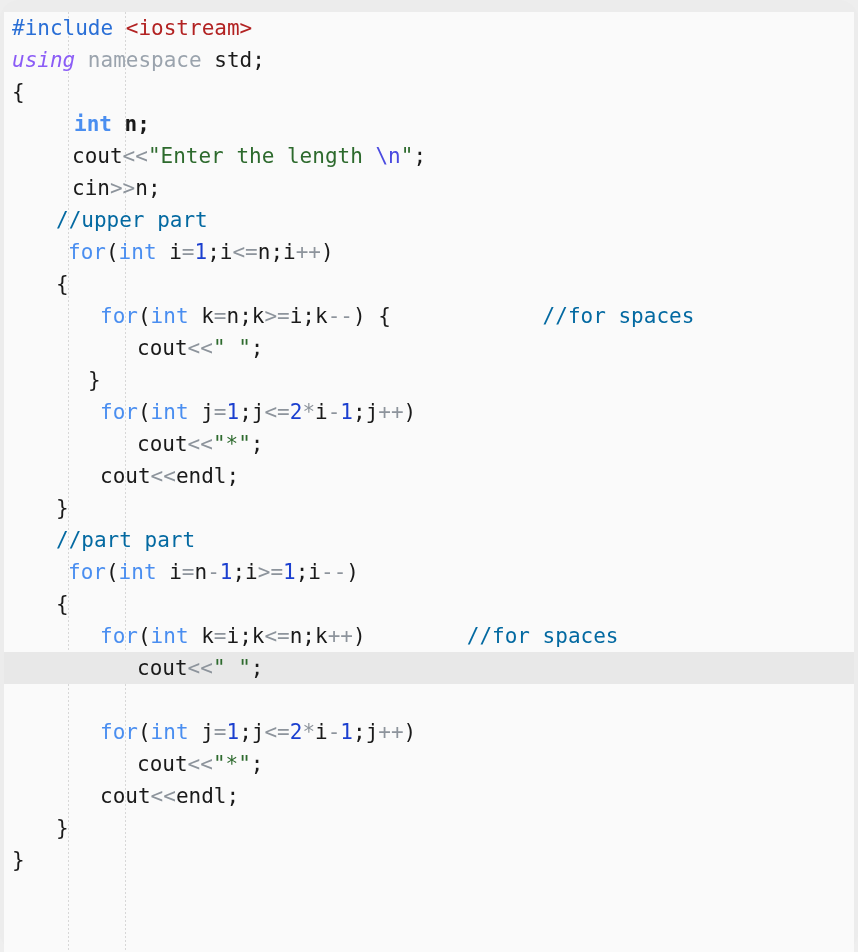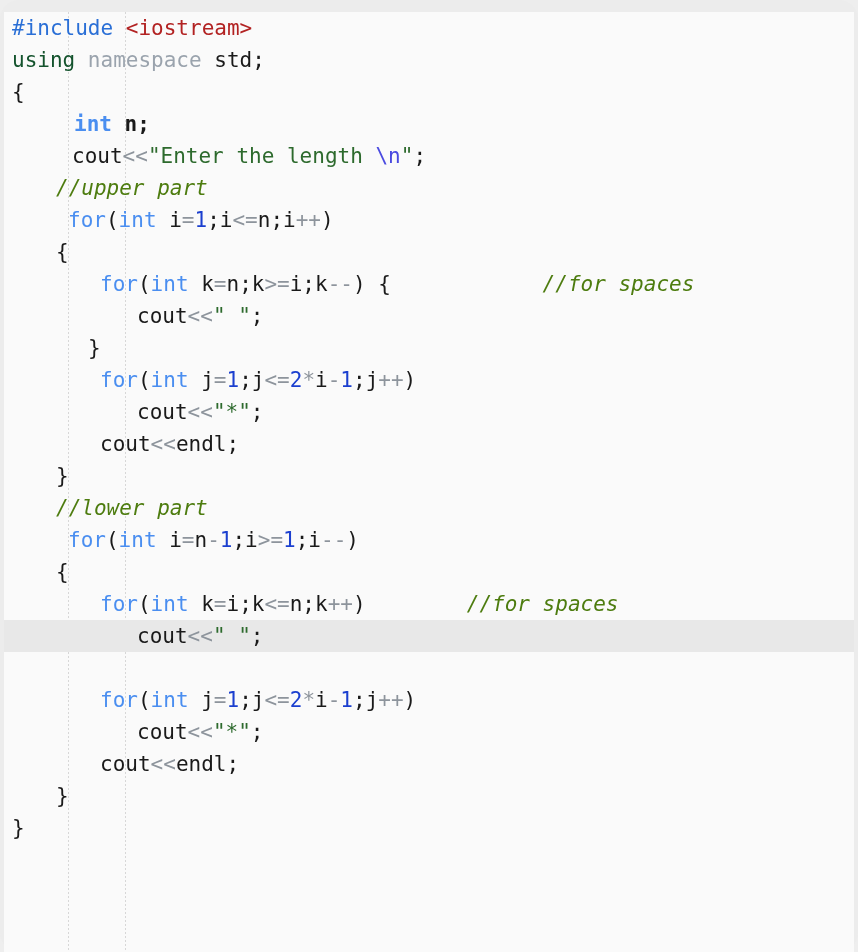--- a/index.html
+++ b/index.html
@@ -70,58 +70,59 @@
     padding-left: 8px;
     box-sizing: border-box;
   }
   .code-line.active-line {
     background: #e8e8e8;
   }
 
   
   .tok-pre      { color: #2a6fd6; }          
   .tok-header   { color: #b22222; }          
-  .tok-kw       { color: #14532d; }          
+  .tok-kw       { color: #8b5cf6; font-style: italic; }          
   .tok-kw2      { color: #4a8ef0; }          
   .tok-ns       { color: #9aa3ad; }          
   .tok-plain    { color: #1a1a1a; }
   .tok-str      { color: #2d6a2d; }          
   .tok-esc      { color: #4a4ae0; }          
   .tok-num      { color: #1b3fcf; }          
   .tok-op       { color: #8d949c; }          
-  .tok-comment  { color: #4d7c0f; font-style: italic; }          
+  .tok-comment  { color: #0369a1; }          
   .tok-punct    { color: #1a1a1a; }          
 </style>
 </head>
 <body>
 
 <div id="editor-window">
 
   <div id="code-surface">
 
     <div class="indent-guide" id="guide-1"></div>
     <div class="indent-guide" id="guide-2"></div>
 
     <div id="code-lines">
         <div class="code-line"><span style="margin-left: 0px;"><span class="tok-pre">#include </span><span class="tok-header">&lt;iostream&gt;</span></span></div>
         <div class="code-line"><span style="margin-left: 0px;"><span class="tok-kw">using </span><span class="tok-ns">namespace </span><span class="tok-plain">std;</span></span></div>
         <div class="code-line"><span style="margin-left: 0px;"><span class="tok-punct">{</span></span></div>
         <div class="code-line"><span style="margin-left: 62px; font-weight: bold;"><span class="tok-kw2">int </span><span class="tok-plain">n;</span></span></div>
         <div class="code-line"><span style="margin-left: 60px;"><span class="tok-plain">cout</span><span class="tok-op">&lt;&lt;</span><span class="tok-str">"Enter the length </span><span class="tok-esc">\n</span><span class="tok-str">"</span><span class="tok-plain">;</span></span></div>
+        <div class="code-line"><span style="margin-left: 60px;"><span class="tok-plain">cin</span><span class="tok-op">&gt;&gt;</span><span class="tok-plain">n;</span></span></div>
         <div class="code-line"><span style="margin-left: 44px;"><span class="tok-comment">//upper part</span></span></div>
         <div class="code-line"><span style="margin-left: 56px;"><span class="tok-kw2">for</span><span class="tok-punct">(</span><span class="tok-kw2">int </span><span class="tok-plain">i</span><span class="tok-op">=</span><span class="tok-num">1</span><span class="tok-plain">;i</span><span class="tok-op">&lt;=</span><span class="tok-plain">n;i</span><span class="tok-op">++</span><span class="tok-punct">)</span></span></div>
         <div class="code-line"><span style="margin-left: 44px;"><span class="tok-punct">{</span></span></div>
         <div class="code-line"><span style="margin-left: 88px;"><span class="tok-kw2">for</span><span class="tok-punct">(</span><span class="tok-kw2">int </span><span class="tok-plain">k</span><span class="tok-op">=</span><span class="tok-plain">n;k</span><span class="tok-op">&gt;=</span><span class="tok-plain">i;k</span><span class="tok-op">--</span><span class="tok-punct">) {</span><span class="tok-plain">            </span><span class="tok-comment">//for spaces</span></span></div>
         <div class="code-line"><span style="margin-left: 125px;"><span class="tok-plain">cout</span><span class="tok-op">&lt;&lt;</span><span class="tok-str">" "</span><span class="tok-plain">;</span></span></div>
         <div class="code-line"><span style="margin-left: 76px;"><span class="tok-punct">}</span></span></div>
         <div class="code-line"><span style="margin-left: 88px;"><span class="tok-kw2">for</span><span class="tok-punct">(</span><span class="tok-kw2">int </span><span class="tok-plain">j</span><span class="tok-op">=</span><span class="tok-num">1</span><span class="tok-plain">;j</span><span class="tok-op">&lt;=</span><span class="tok-num">2</span><span class="tok-op">*</span><span class="tok-plain">i</span><span class="tok-op">-</span><span class="tok-num">1</span><span class="tok-plain">;j</span><span class="tok-op">++</span><span class="tok-punct">)</span></span></div>
         <div class="code-line"><span style="margin-left: 125px;"><span class="tok-plain">cout</span><span class="tok-op">&lt;&lt;</span><span class="tok-str">"*"</span><span class="tok-plain">;</span></span></div>
         <div class="code-line"><span style="margin-left: 88px;"><span class="tok-plain">cout</span><span class="tok-op">&lt;&lt;</span><span class="tok-plain">endl;</span></span></div>
         <div class="code-line"><span style="margin-left: 44px;"><span class="tok-punct">}</span></span></div>
-        <div class="code-line"><span style="margin-left: 44px;"><span class="tok-comment">//lower part</span></span></div>
+        <div class="code-line"><span style="margin-left: 44px;"><span class="tok-comment">//part part</span></span></div>
         <div class="code-line"><span style="margin-left: 56px;"><span class="tok-kw2">for</span><span class="tok-punct">(</span><span class="tok-kw2">int </span><span class="tok-plain">i</span><span class="tok-op">=</span><span class="tok-plain">n</span><span class="tok-op">-</span><span class="tok-num">1</span><span class="tok-plain">;i</span><span class="tok-op">&gt;=</span><span class="tok-num">1</span><span class="tok-plain">;i</span><span class="tok-op">--</span><span class="tok-punct">)</span></span></div>
         <div class="code-line"><span style="margin-left: 44px;"><span class="tok-punct">{</span></span></div>
         <div class="code-line"><span style="margin-left: 88px;"><span class="tok-kw2">for</span><span class="tok-punct">(</span><span class="tok-kw2">int </span><span class="tok-plain">k</span><span class="tok-op">=</span><span class="tok-plain">i;k</span><span class="tok-op">&lt;=</span><span class="tok-plain">n;k</span><span class="tok-op">++</span><span class="tok-punct">)</span><span class="tok-plain">        </span><span class="tok-comment">//for spaces</span></span></div>
         <div class="code-line active-line"><span style="margin-left: 125px;"><span class="tok-plain">cout</span><span class="tok-op">&lt;&lt;</span><span class="tok-str">" "</span><span class="tok-plain">;</span></span></div>
         <div class="code-line"><span style="margin-left: 0px;">&nbsp;</span></div>
         <div class="code-line"><span style="margin-left: 88px;"><span class="tok-kw2">for</span><span class="tok-punct">(</span><span class="tok-kw2">int </span><span class="tok-plain">j</span><span class="tok-op">=</span><span class="tok-num">1</span><span class="tok-plain">;j</span><span class="tok-op">&lt;=</span><span class="tok-num">2</span><span class="tok-op">*</span><span class="tok-plain">i</span><span class="tok-op">-</span><span class="tok-num">1</span><span class="tok-plain">;j</span><span class="tok-op">++</span><span class="tok-punct">)</span></span></div>
         <div class="code-line"><span style="margin-left: 125px;"><span class="tok-plain">cout</span><span class="tok-op">&lt;&lt;</span><span class="tok-str">"*"</span><span class="tok-plain">;</span></span></div>
         <div class="code-line"><span style="margin-left: 88px;"><span class="tok-plain">cout</span><span class="tok-op">&lt;&lt;</span><span class="tok-plain">endl;</span></span></div>
         <div class="code-line"><span style="margin-left: 44px;"><span class="tok-punct">}</span></span></div>
         <div class="code-line"><span style="margin-left: 0px;"><span class="tok-punct">}</span></span></div>

